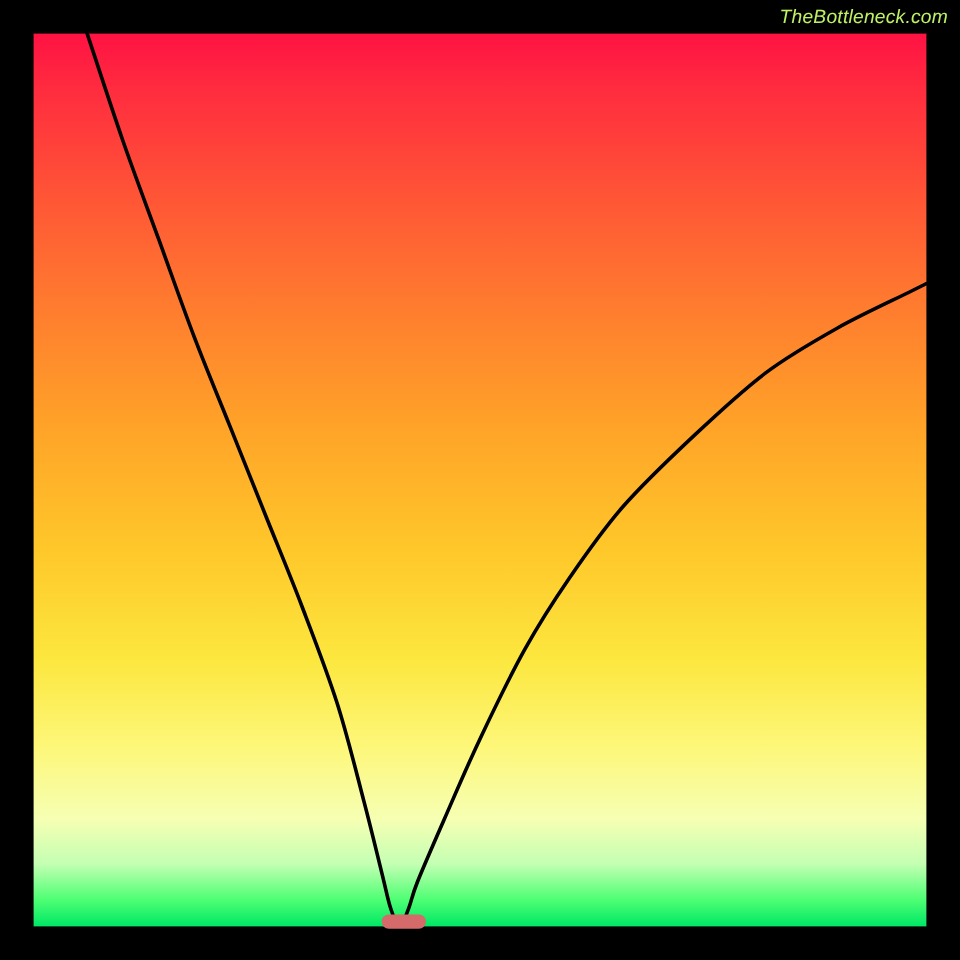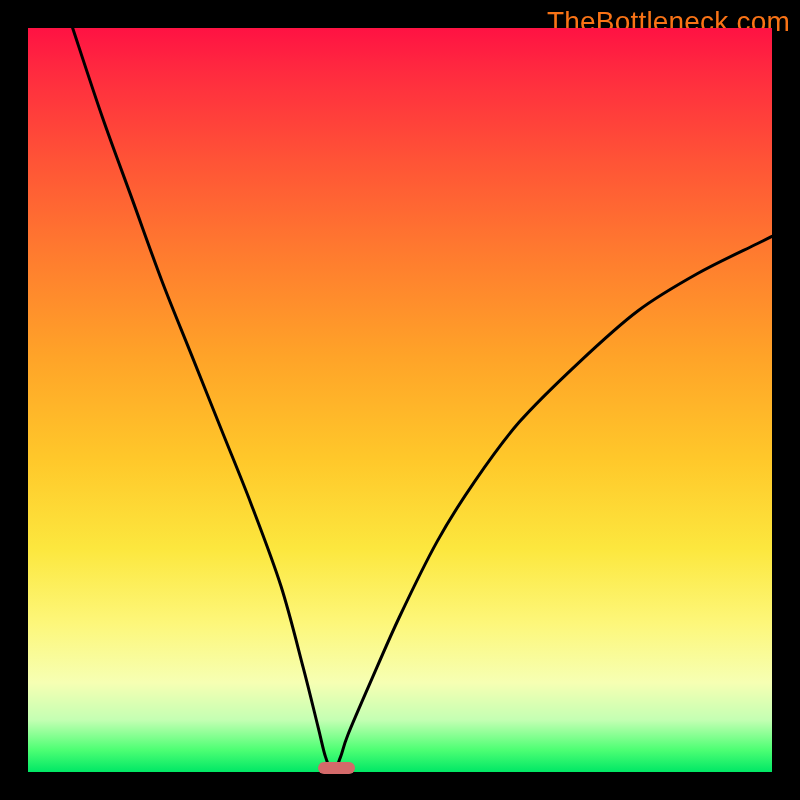--- a/index.html
+++ b/index.html
@@ -37,25 +37,26 @@
       #f6ffb3 88%,
       #c4ffb3 93%,
       #4eff74 97%,
       #00e765 100%
     );
   }
   .watermark {
     position: absolute;
     top: 6px;
     right: 10px;
-    color: #f97316;
-    font-size: 28px;
+    color: #bef264;
+    font-size: 16px;
     font-weight: 400;
     letter-spacing: 0.2px;
     user-select: none;
+    font-style: italic;
   }
   svg.curve {
     position: absolute;
     left: 0;
     top: 0;
     width: 744px;
     height: 744px;
     overflow: visible;
   }
   .min-bar {

